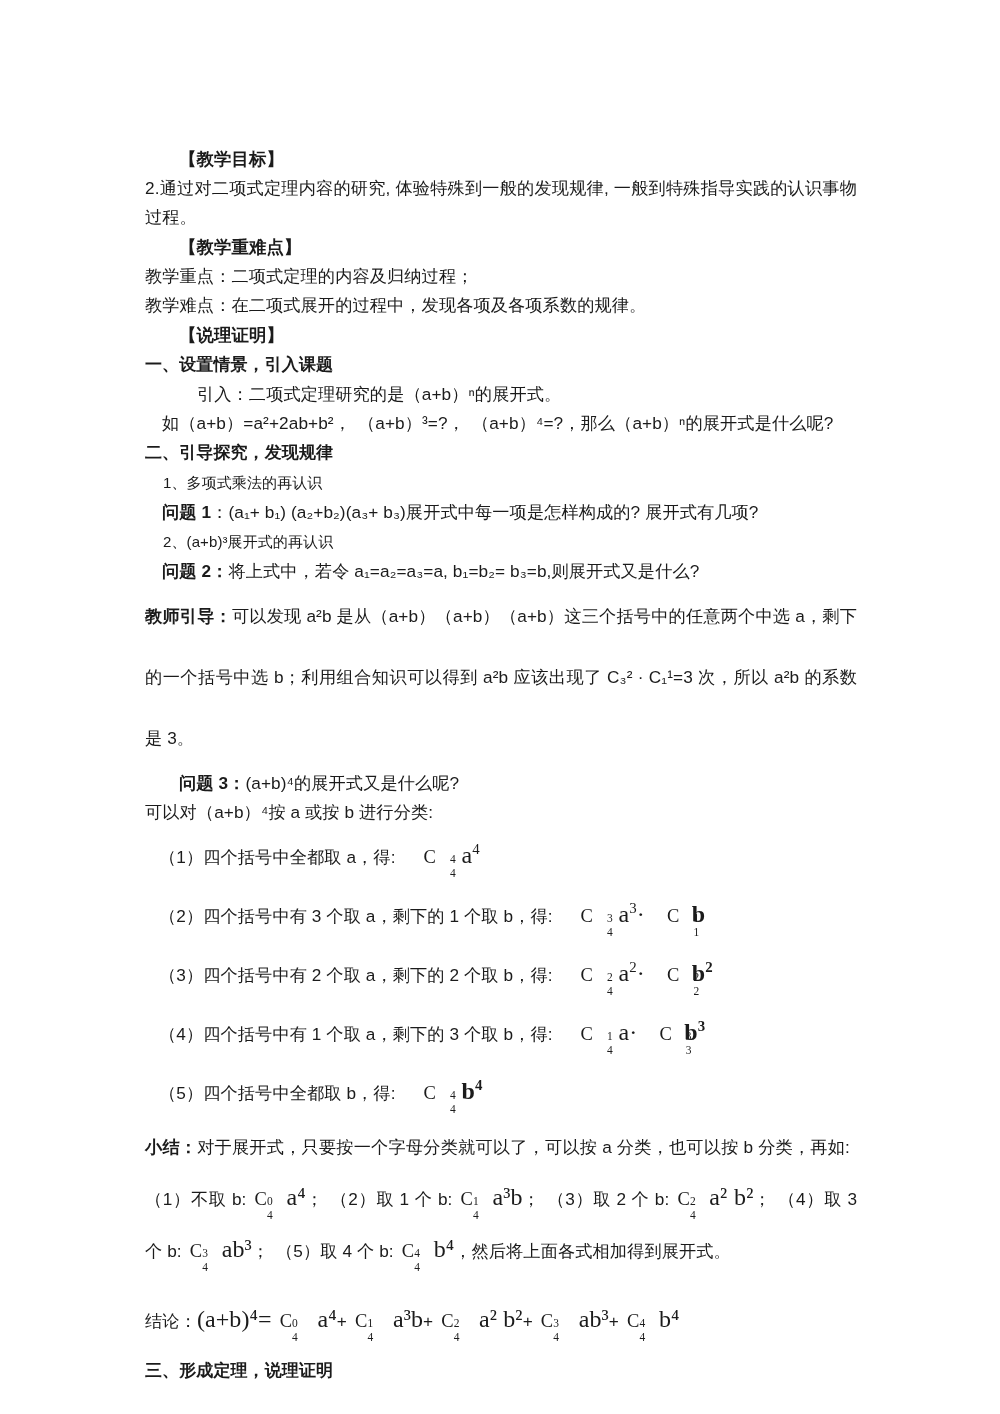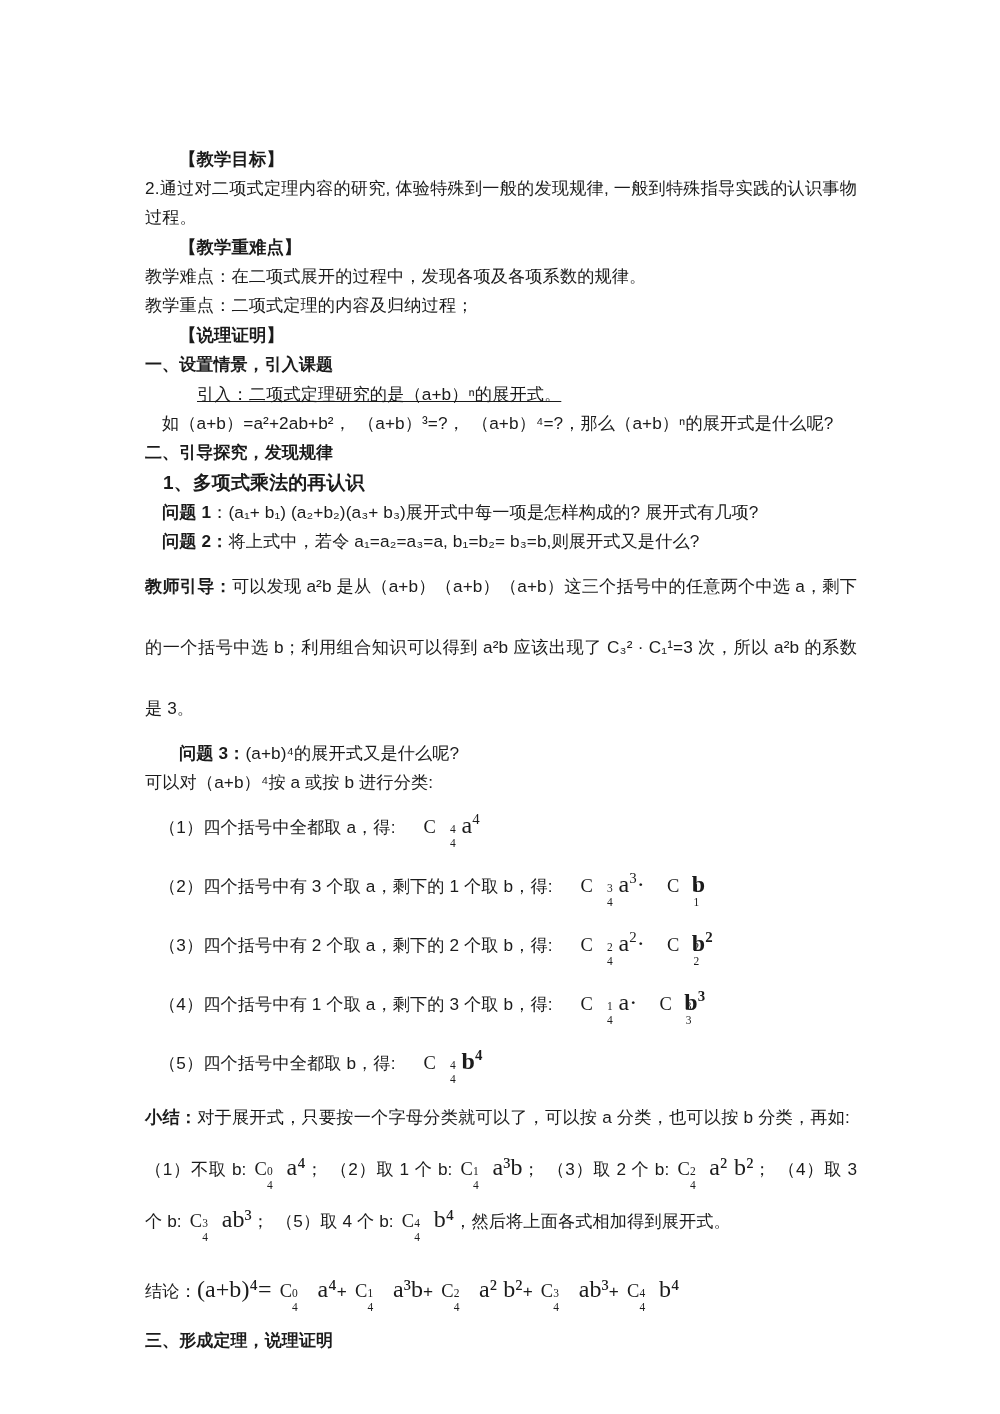--- a/index.html
+++ b/index.html
@@ -48,28 +48,28 @@
     text-indent: 34px;
     font-size: 17.4px;
     line-height: 30px;
   }
   .sec-head {
     font-weight: bold;
     font-size: 17px;
     line-height: 30px;
   }
   .sub-head {
-    font-weight: bold;
-    font-size: 19px;
+    font-weight: normal;
+    font-size: 15px;
     line-height: 30px;
     text-indent: 18px;
   }
   .ind1 { text-indent: 17px; }
   .ind2 { text-indent: 34px; }
-  .ind3 { text-indent: 52px; text-decoration: underline; }
+  .ind3 { text-indent: 52px; }
   .just { text-align: justify; text-justify: inter-ideograph; }
   b.lbl { font-weight: bold; margin-top: 34px; }
   .loose { line-height: 61px; }
   .item-line {
     font-size: 17.2px;
     line-height: 57px;
     text-indent: 14px;
   }
   .concl {
     font-size: 17.2px;
@@ -120,38 +120,39 @@
 
     <div class="doc-title"></div>
 
     <p class="bracket-head">【教学目标】</p>
 
 
     <p class="just">2.通过对二项式定理内容的研究, 体验特殊到一般的发现规律, 一般到特殊指导实践的认识事物过程。</p>
 
     <p class="bracket-head">【教学重难点】</p>
 
+    <p>教学重点：二项式定理的内容及归纳过程；</p>
+
     <p>教学难点：在二项式展开的过程中，发现各项及各项系数的规律。</p>
-
-    <p>教学重点：二项式定理的内容及归纳过程；</p>
 
     <p class="bracket-head">【说理证明】</p>
 
     <p class="sec-head">一、设置情景，引入课题</p>
 
     <p class="ind3">引入：二项式定理研究的是（a+b）ⁿ的展开式。</p>
 
     <p class="ind1"><span>如（a+b）</span><span>=a²+2ab+b²，</span><span class="sp"></span><span>（a+b）³=?，</span><span class="sp"></span><span>（a+b）⁴=?，</span><span>那么（a+b）ⁿ的展开式是什么呢?</span></p>
 
     <p class="sec-head">二、引导探究，发现规律</p>
 
     <p class="sub-head">1、多项式乘法的再认识</p>
 
     <p class="ind1"><b class="lbl">问题 1</b><span>：(a₁+ b₁) (a₂+b₂)(a₃+ b₃)展开式中每一项是怎样构成的? 展开式有几项?</span></p>
 
+    <p class="sub-head">2、(a+b)³展开式的再认识</p>
 
     <p class="ind1"><b class="lbl">问题 2：</b><span>将上式中，若令 a₁=a₂=a₃=a, b₁=b₂= b₃=b,则展开式又是什么?</span></p>
 
 
     <p class="just loose"><b class="lbl">教师引导：</b><span>可以发现 a²b 是从（a+b）（a+b）（a+b）这三个括号中的任意两个中选 a，剩下的一个括号中选 b；利用组合知识可以得到 a²b 应该出现了 C₃² · C₁¹=3 次，所以 a²b 的系数是 3。</span></p>
 
     <p class="ind2"><b class="lbl">问题 3：</b><span>(a+b)⁴的展开式又是什么呢?</span></p>
 
     <p>可以对（a+b）⁴按 a 或按 b 进行分类:</p>
 

